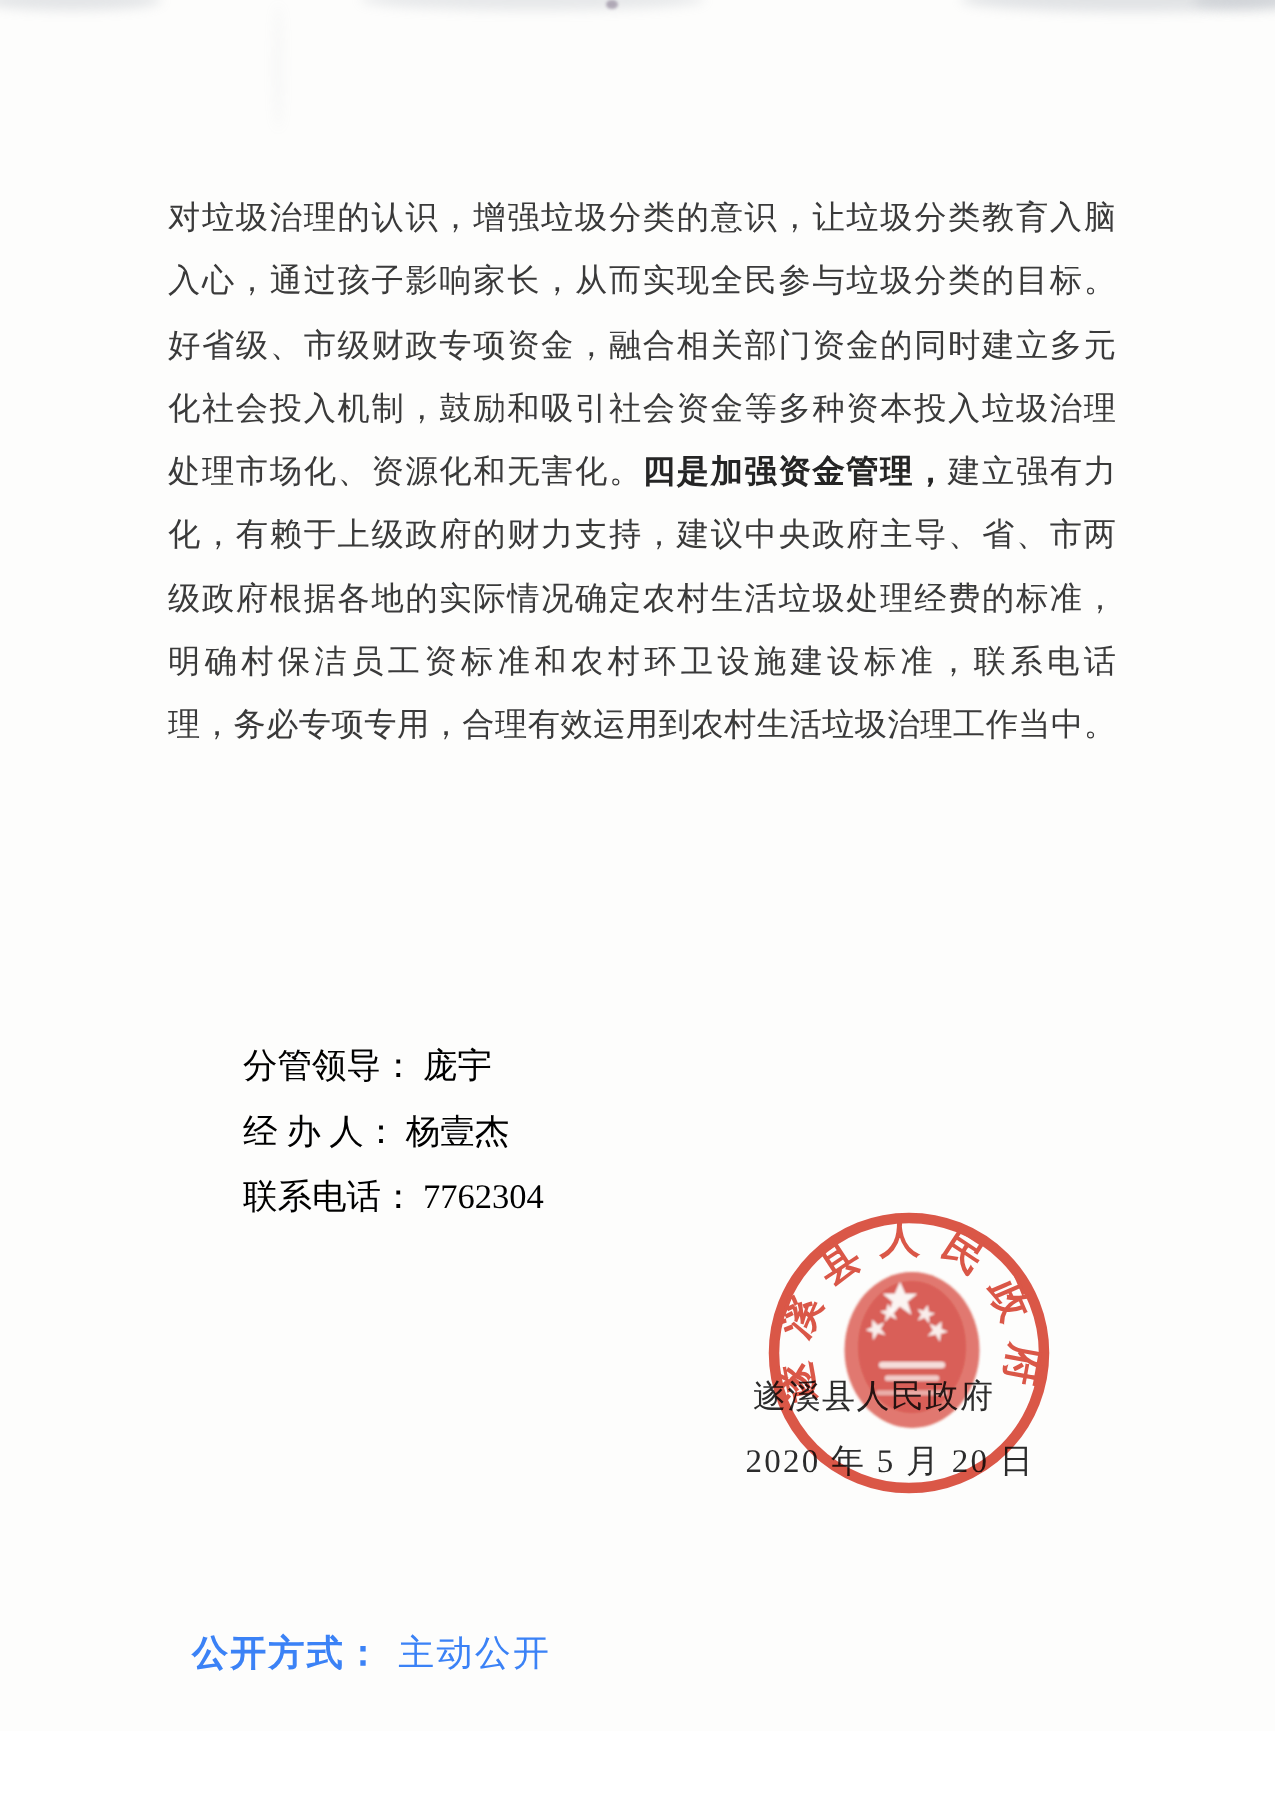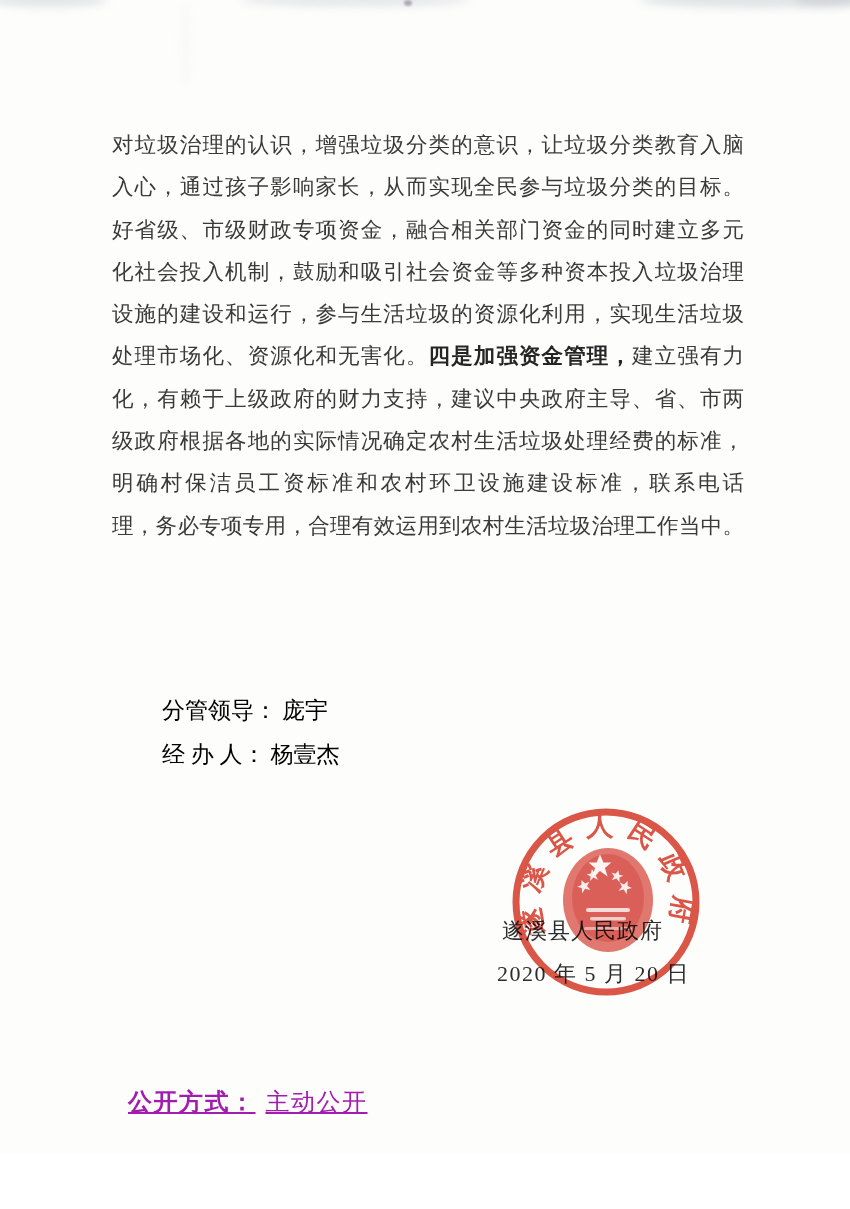--- a/index.html
+++ b/index.html
@@ -40,21 +40,21 @@
              font-size:22px; letter-spacing:1px; color:#2c2c2c; }
   .docdate { position:absolute; left:497px; top:959px;
              font-size:22px; letter-spacing:1.5px; color:#2c2c2c; }
 
   
   .seal { position:absolute; left:496px; top:792px; width:220px; height:220px;
           mix-blend-mode:multiply; opacity:.95; }
 
   
   .footer { position:absolute; left:128px; top:1086px;
-            font-size:24px; color:#a21caf;text-decoration:underline; }
+            font-size:24px; color:#3b82f6; }
   .footer .lbl { font-weight:bold; letter-spacing:1.5px; }
   .footer .val { margin-left:10px; letter-spacing:1.5px; }
 </style>
 </head>
 <body>
 
 <div class="page">
 
   <div class="smudge s1"></div>
   <div class="smudge s2"></div>
@@ -62,34 +62,36 @@
   <div class="smudge s4"></div>
   <div class="smudge s5"></div>
   <div class="smudge s6"></div>
   <div class="dot"></div>
 
   <div class="body-text">
       <div class="tline"><span>对垃圾治理的认识，增强垃圾分类的意识，让垃圾分类教育入脑</span></div>
       <div class="tline"><span>入心，通过孩子影响家长，从而实现全民参与垃圾分类的目标。</span></div>
       <div class="tline"><span>好省级、市级财政专项资金，融合相关部门资金的同时建立多元</span></div>
       <div class="tline"><span>化社会投入机制，鼓励和吸引社会资金等多种资本投入垃圾治理</span></div>
-      <div class="tline"><span>设施的建设和运行，参与生活垃圾的资源化利用，实现生活垃圾</span></div>
       <div class="tline"><span>处理市场化、资源化和无害化。</span><b>四是加强资金管理，</b><span>建立强有力</span></div>
       <div class="tline"><span>化，有赖于上级政府的财力支持，建议中央政府主导、省、市两</span></div>
       <div class="tline"><span>级政府根据各地的实际情况确定农村生活垃圾处理经费的标准，</span></div>
       <div class="tline"><span>明确村保洁员工资标准和农村环卫设施建设标准，联系电话</span></div>
       <div class="tline"><span>理，务必专项专用，合理有效运用到农村生活垃圾治理工作当中。</span></div>
     </div>
 
   <div class="sig">
     <div class="sig-row">
       <span>分管领导：</span><span class="val">庞宇</span>
     </div>
     <div class="sig-row">
       <span>经 办 人：</span><span class="val">杨壹杰</span>
+    </div>
+    <div class="sig-row">
+      <span>联系电话：</span><span class="val">7762304</span>
     </div>
   </div>
 
   <div class="issuer">遂溪县人民政府</div>
   <div class="docdate">2020 年 5 月 20 日</div>
 
   <svg class="seal" viewBox="0 0 220 220">
     <defs>
       <path id="sealArc" d="M 49.3 138.3 A 67 67 0 1 1 170.7 138.3" fill="none"></path>
       <path id="star" d="M0,-6 L1.8,-1.8 L6,-1.8 L2.6,1 L4,5.5 L0,2.6 L-4,5.5 L-2.6,1 L-6,-1.8 L-1.8,-1.8 Z"></path>

